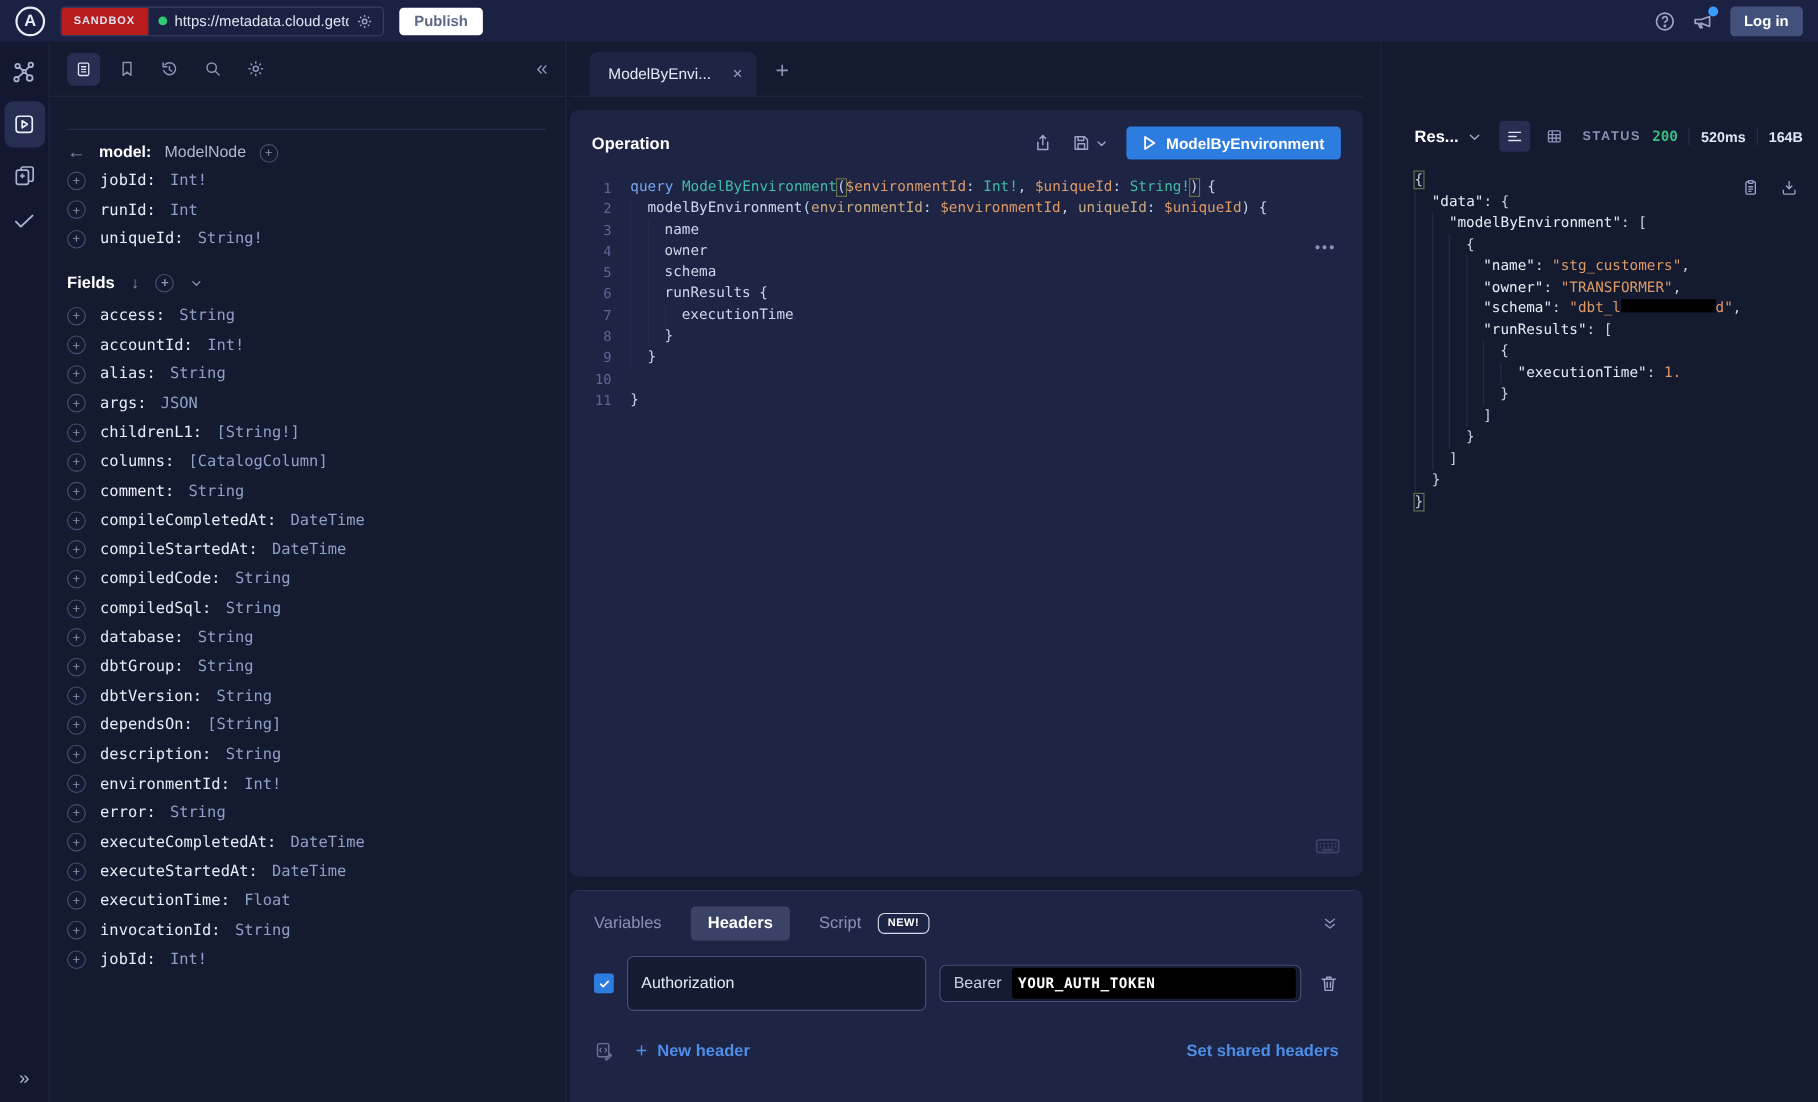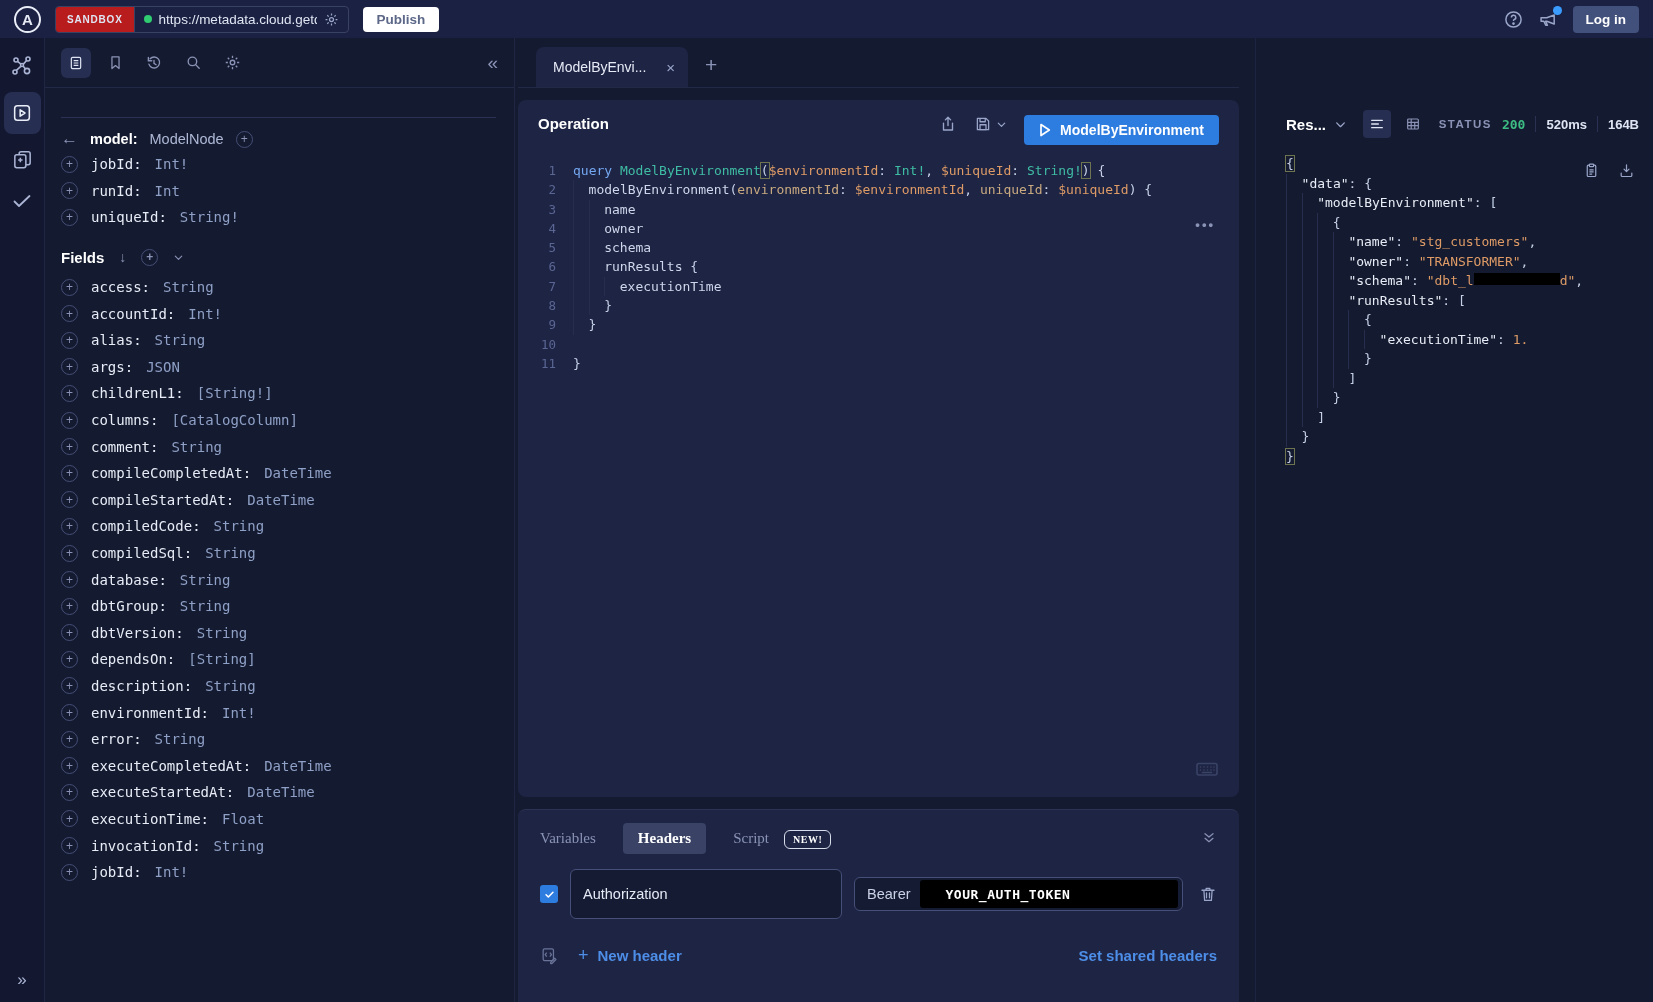--- a/index.html
+++ b/index.html
@@ -62,21 +62,21 @@
   .main { flex:1; min-width:0; display:flex; flex-direction:column; padding:0 16px 0 3px; }
   .tabbar { height:50px; display:flex; align-items:flex-end; padding-left:18px; border-bottom:1px solid #222947; }
   .tab { height:40px; width:152px; background:#1e2444; border-radius:8px 8px 0 0; display:flex; align-items:center;
          padding:0 13px 0 17px; font-size:14px; color:#e6eaf5; }
   .tab-label { flex:1; }
   .tab-close { color:#9aa6c9; font-size:15px; }
   .newtab { margin-left:17px; color:#8a93b5; font-size:21px; padding-bottom:10px; }
 
   .op-card { margin-top:12px; background:#1e2444; border-radius:8px; flex:1; min-height:0;
              display:flex; flex-direction:column; }
-  .op-head { display:flex; align-items:flex-start; gap:17px; padding:15px 20px 10px; }
+  .op-head { display:flex; align-items:center; gap:17px; padding:15px 20px 10px; }
   .op-title { font-weight:bold; font-size:15px; color:#fff; flex:1; }
   .op-ic { color:#9aa6c9; display:flex; align-items:center; }
   .save-group { display:flex; align-items:center; gap:4px; color:#9aa6c9; }
   .run-btn { background:#2d7ce0; border-radius:4px; color:#fff; font-weight:bold; font-size:14px;
              padding:7px 15px; display:flex; align-items:center; gap:9px; }
 
   .editor { flex:1; position:relative; padding:6px 0 0 12px; font-family:"DejaVu Sans Mono",monospace; font-size:13px; }
   .cl { display:flex; line-height:19.3px; height:19.3px; }
   .ln { width:26px; text-align:right; color:#5a6694; margin-right:17px; flex-shrink:0; font-size:12.5px; }
   .ci { white-space:pre; }
@@ -84,35 +84,35 @@
   .tk-kw { color:#74a7f0; } .tk-op { color:#3fbda4; } .tk-typ { color:#3fbda4; }
   .tk-var { color:#de9b66; } .tk-arg { color:#c9aa80; } .tk-fld { color:#cdd6ea; } .tk-pn { color:#c6d1e8; }
   .tk-brk { color:#c6d1e8; outline:1px solid #6e7450; }
   .ed-more { position:absolute; top:62px; right:24px; color:#8a93b5; letter-spacing:2px; font-weight:bold;
              font-size:13px; font-family:"Liberation Sans",sans-serif; }
   .kbd-ic { position:absolute; bottom:16px; right:20px; color:#3a4366; display:flex; }
 
   
   .bpanel { margin-top:12px; background:#1e2444; border-top:1px solid #2b3252; border-radius:8px 8px 0 0;
             height:193px; padding:20px 22px 0; display:flex; flex-direction:column; }
-  .bp-tabs { display:flex; align-items:flex-start; gap:27px; font-size:15px; color:#8a93b5;font-family:Liberation Serif, serif; }
+  .bp-tabs { display:flex; align-items:center; gap:27px; font-size:15px; color:#8a93b5; }
   .bp-tab-active { background:#3a4366; color:#fff; font-weight:bold; padding:7px 15px; border-radius:4px; margin:-7px 0; }
   .new-badge { border:1.5px solid #d7ddeb; color:#fff; font-size:10px; font-weight:bold; letter-spacing:.5px;
                padding:3px 8px; border-radius:6px; margin-left:-12px; }
   .bp-collapse { margin-left:auto; color:#8a93b5; display:flex; }
   .bp-row { display:flex; align-items:center; gap:12px; margin-top:20px; }
   .checkbox { width:18px; height:18px; background:#2d7ce0; border-radius:3px; display:flex; align-items:center;
               justify-content:center; flex-shrink:0; }
   .name-input { width:272px; height:50px; border:1px solid #454f77; border-radius:6px; background:#151b33;
                 display:flex; align-items:center; padding:0 12px; font-size:14.5px; color:#e6eaf5; }
   .value-field { flex:1; height:34px; border:1px solid #454f77; border-radius:6px; background:#151b33;
                  display:flex; align-items:center; gap:9px; padding:0 4px 0 12px; }
   .bearer { color:#c9d1e6; font-size:14.5px; }
   .token-box { flex:1; height:28px; background:#000; border-radius:3px; display:flex; align-items:center;
-               padding:0 26px; font-family:"DejaVu Sans Mono",monospace; font-weight:bold; font-size:13px;
+               padding:0 6px; font-family:"DejaVu Sans Mono",monospace; font-weight:bold; font-size:13px;
                color:#fff; letter-spacing:.5px; }
   .trash { color:#9aa6c9; display:flex; margin-left:4px; }
   .bp-actions { display:flex; align-items:center; gap:19px; margin-top:26px; }
   .env-ic { color:#6a7499; display:flex; }
   .link-btn { color:#4d8ee8; font-weight:bold; font-size:15px; display:flex; align-items:center; gap:9px; }
   .bp-spacer { flex:1; }
 
   
   .resp { width:398px; border-left:1px solid #1d2442; padding:72px 14px 0 30px; display:flex; flex-direction:column; }
   .resp-head { display:flex; align-items:center; gap:8px; }

